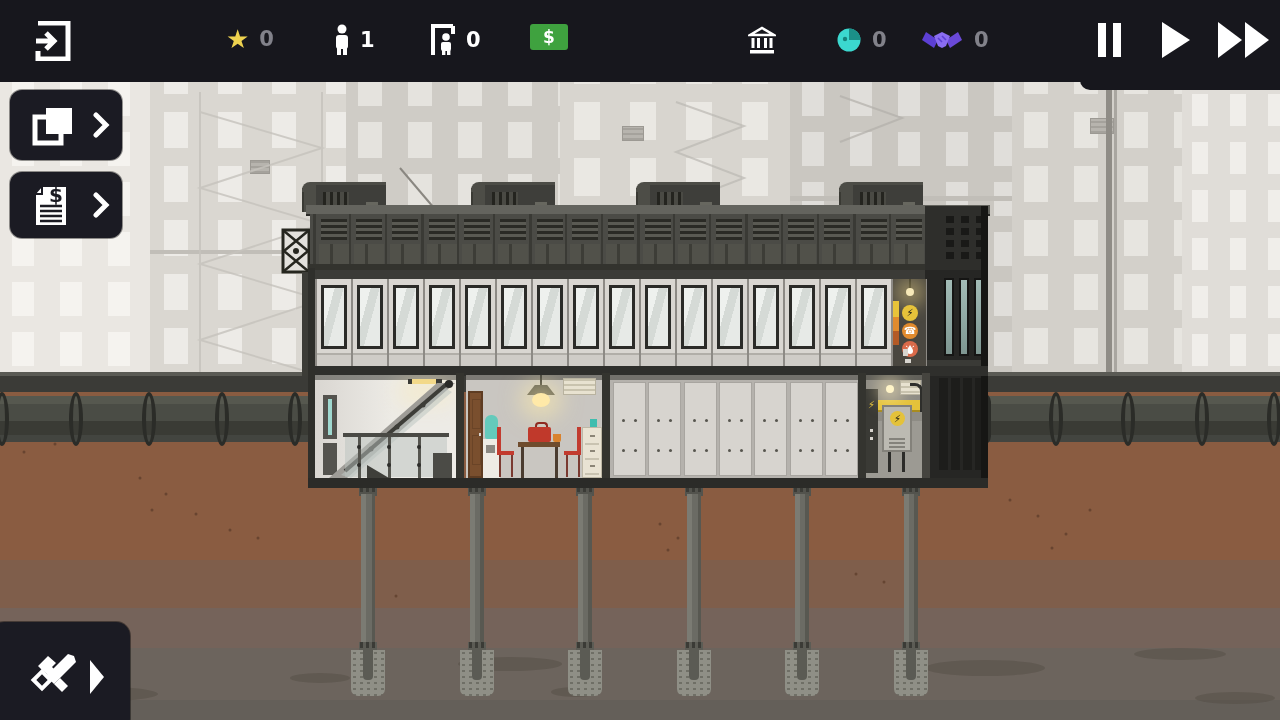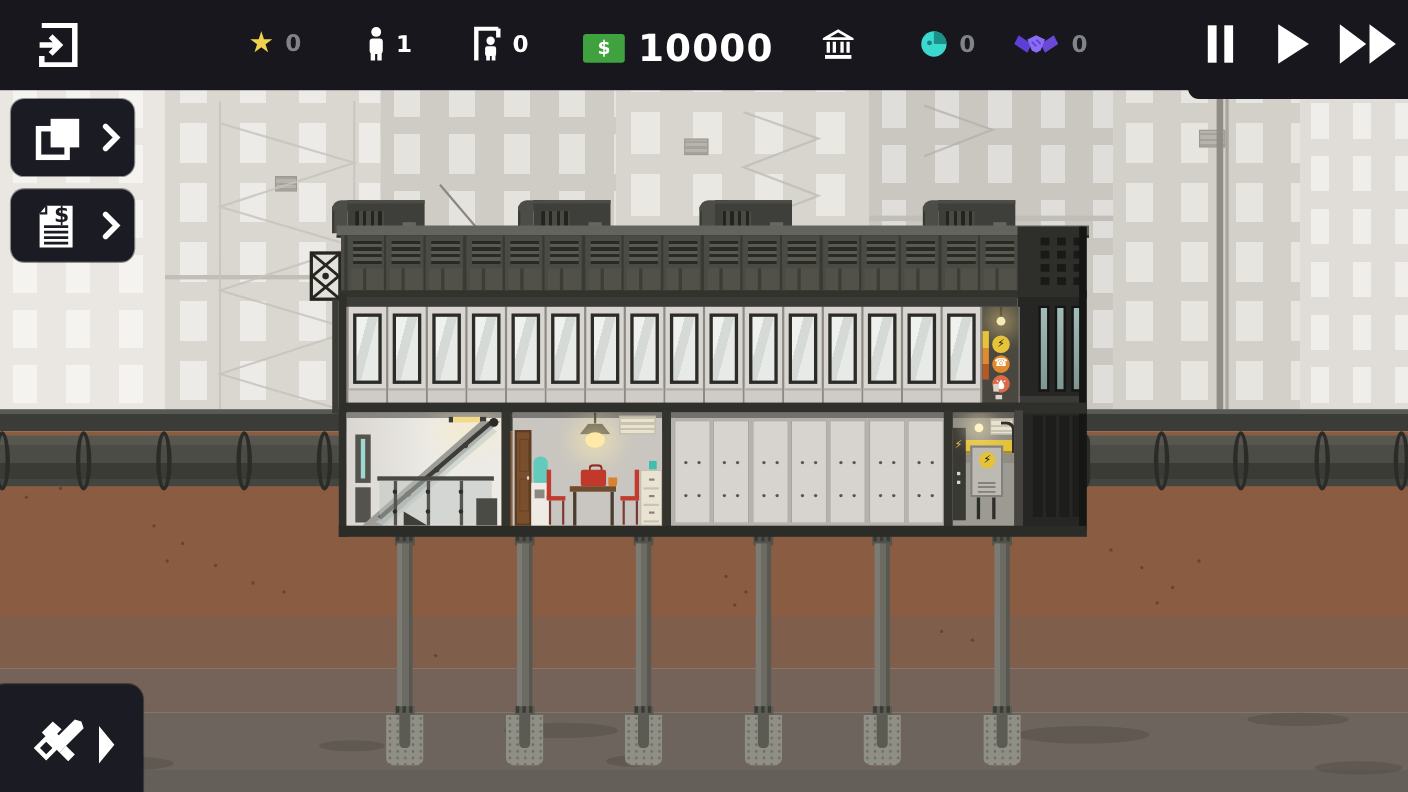--- a/index.html
+++ b/index.html
@@ -771,21 +771,20 @@
         <circle cx="16" cy="13" r="3.8" fill="#fff"></circle>
           <rect x="11" y="18" width="10" height="9" rx="2" fill="#fff"></rect>
         <rect x="12" y="26" width="3.4" height="5" fill="#fff"></rect>
           <rect x="17" y="26" width="3.4" height="5" fill="#fff"></rect>
       </svg>
       <span class="stat-val">0</span>
     </div>
 
     <div class="flexrow" style="left:530px;top:24px;gap:12px;">
       <span class="money-badge">$</span>
-      <span class="money-val">10000</span>
     </div>
 
     <div class="abs" style="left:748px;top:26px;cursor:pointer;">
       <svg width="28" height="30" viewBox="0 0 28 30">
         <path d="M2 9 L14 2 L26 9 Z" fill="none" stroke="#fff" stroke-width="2.5"></path>
         <path d="M5 12 V22 M10.5 12 V22 M17.5 12 V22 M23 12 V22" stroke="#fff" stroke-width="3"></path>
         <rect x="2" y="24" width="24" height="3.5" fill="#fff"></rect>
       </svg>
     </div>
 

